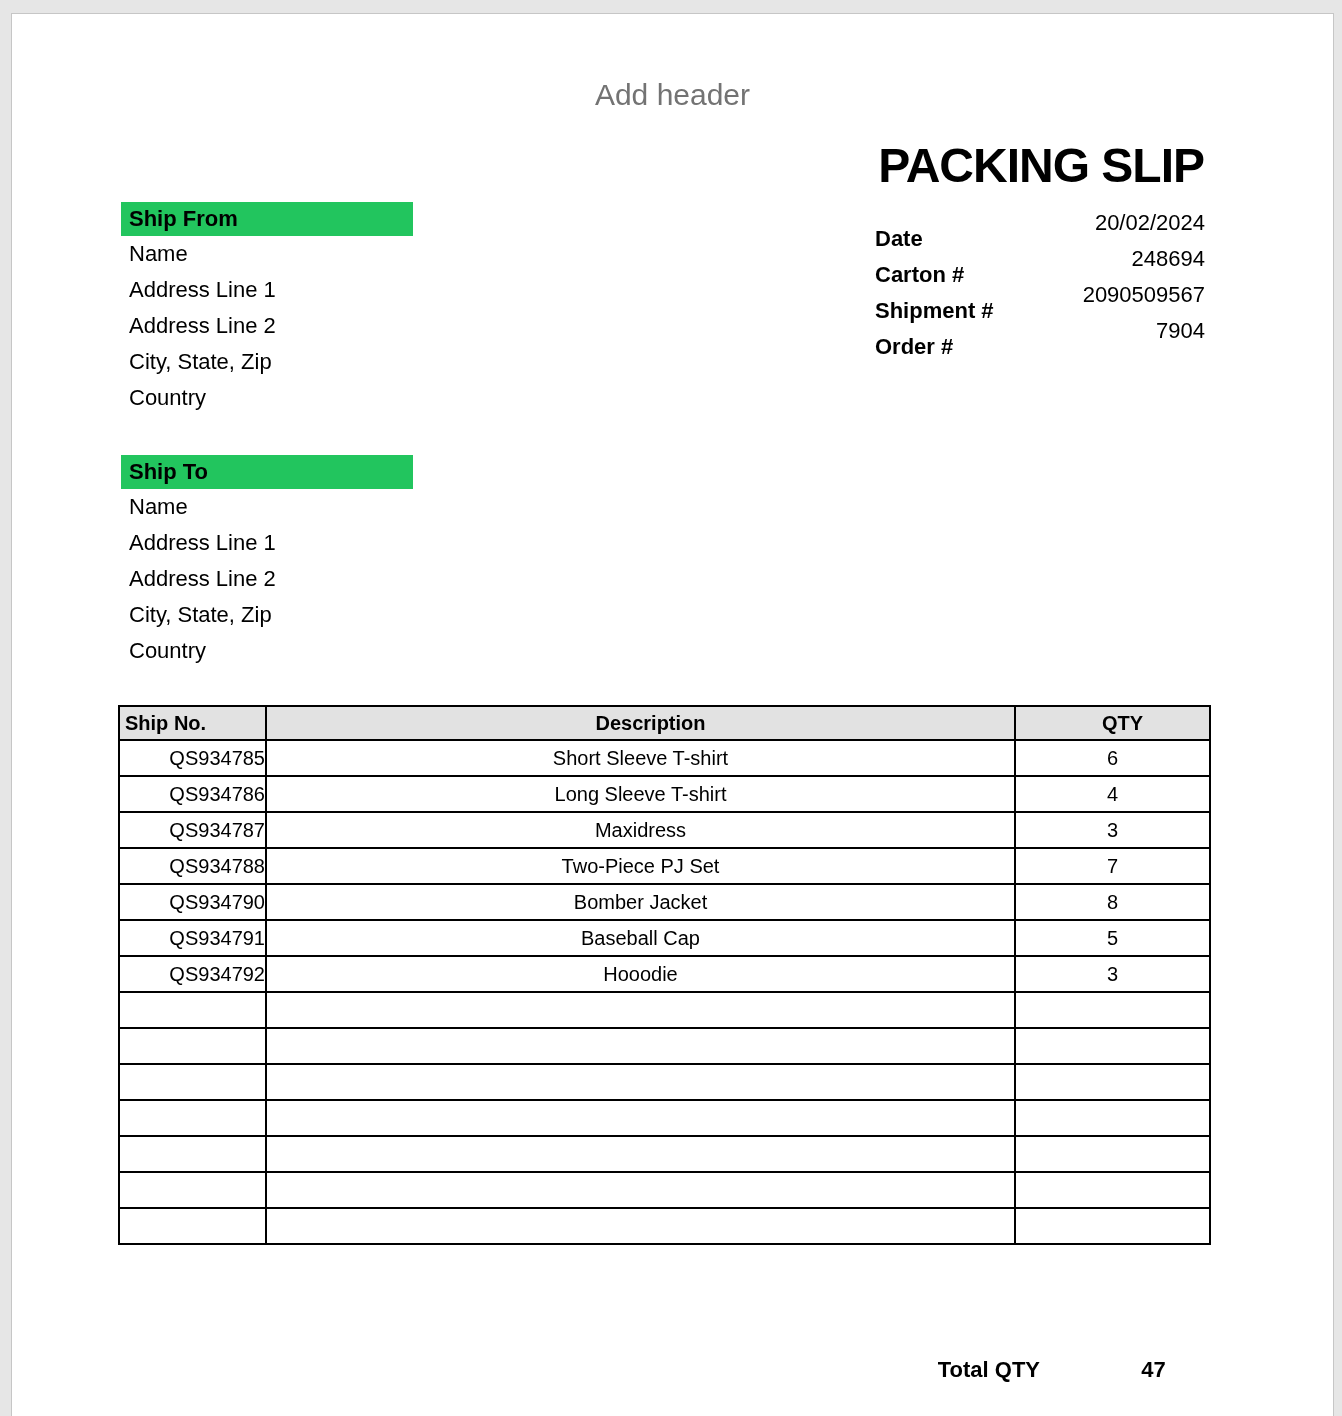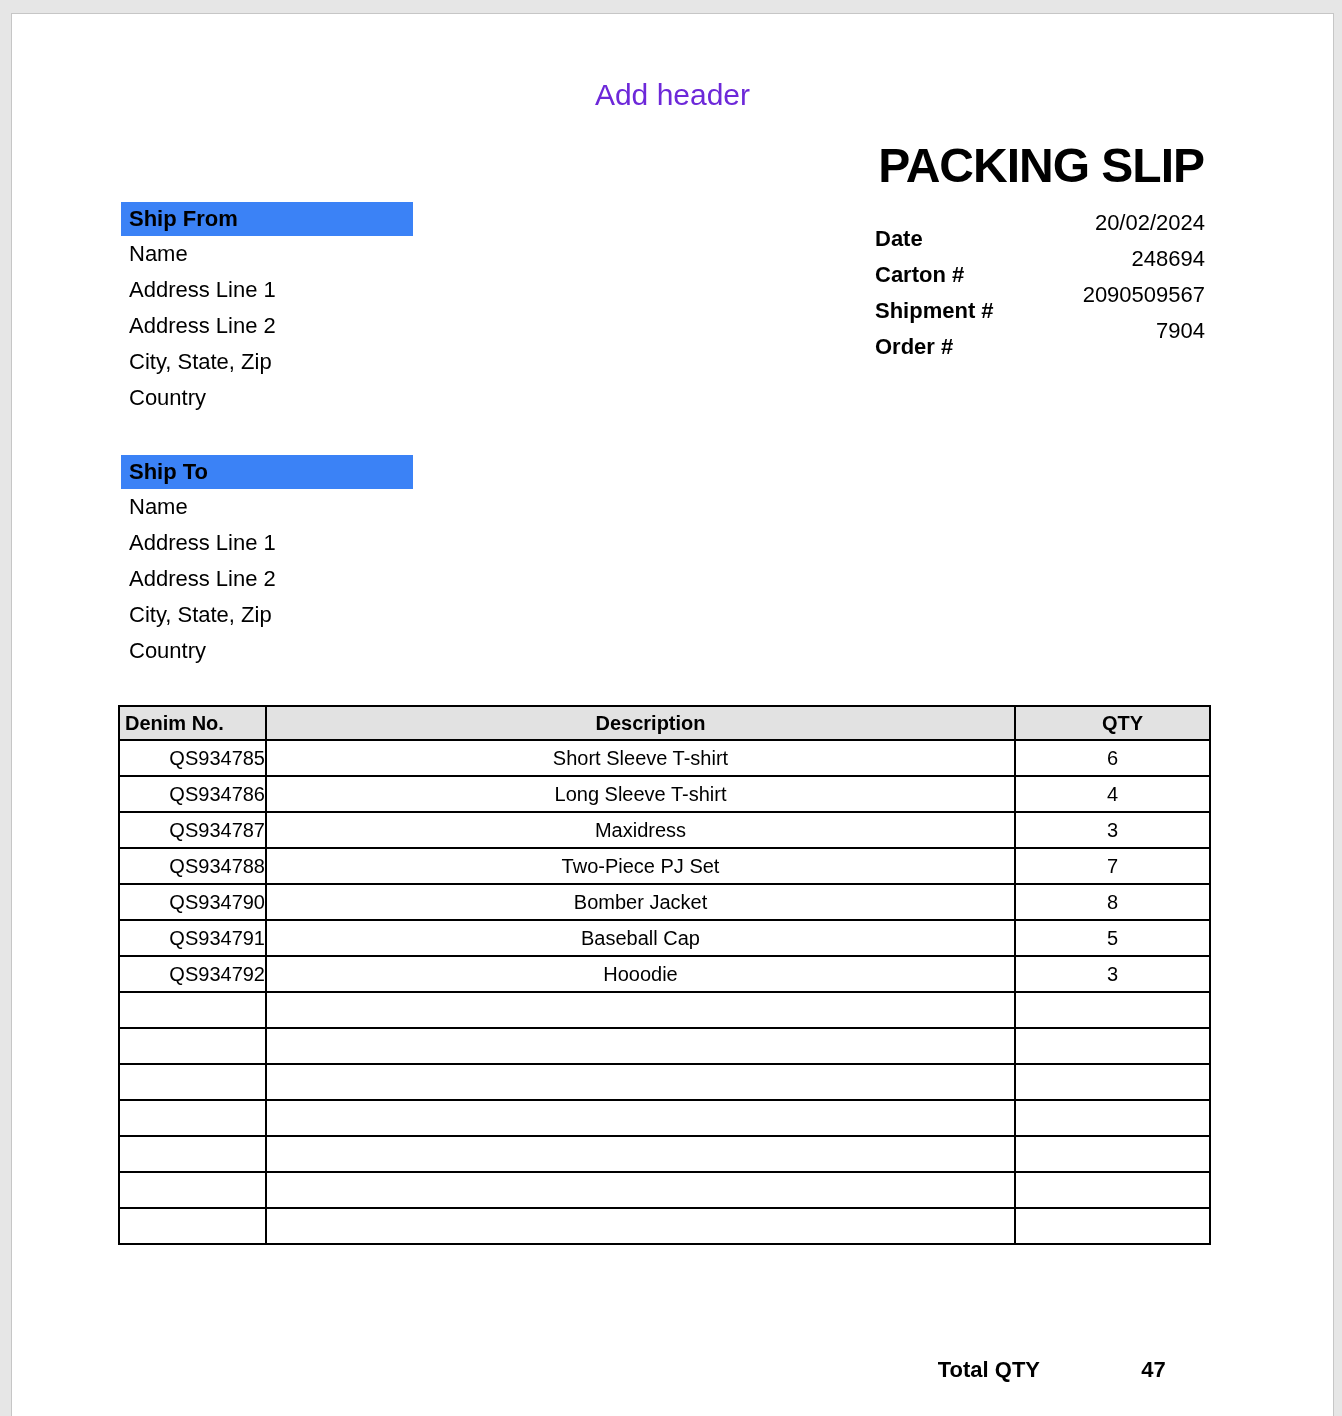--- a/index.html
+++ b/index.html
@@ -17,21 +17,21 @@
     width: 1323px; height: 1403px;
     background: #ffffff;
     border: 1px solid #c6c6c6;
     border-bottom: none;
   }
   .add-header {
     position: absolute;
     top: 64px; left: 0; right: 0;
     text-align: center;
     font-size: 30px;
-    color: #6d28d9;
+    color: #737373;
     cursor: pointer;
   }
   .doc-title {
     position: absolute;
     top: 124px; right: 129px;
     font-size: 48px;
     font-weight: 700;
     letter-spacing: -1px;
     white-space: nowrap;
   }
@@ -52,21 +52,21 @@
 
   .ship-block {
     position: absolute;
     left: 109px;
     width: 292px;
   }
   .ship-from { top: 188px; }
   .ship-to   { top: 441px; }
   .ship-header {
     height: 34px;
-    background: #3b82f6;
+    background: #22c55e;
     display: flex;
     align-items: center;
     padding-left: 8px;
     font-size: 22px;
     font-weight: 700;
   }
   .ship-line {
     height: 36px;
     display: flex;
     align-items: center;
@@ -187,21 +187,21 @@
   </div>
 
   <table class="items-table">
     <colgroup>
       <col style="width:147px">
       <col style="width:749px">
       <col style="width:195px">
     </colgroup>
     <thead>
       <tr>
-        <th class="col-item">Denim No.</th>
+        <th class="col-item">Ship No.</th>
         <th>Description</th>
         <th>QTY</th>
       </tr>
     </thead>
     <tbody>
 
         <tr class="item-row">
           <td class="cell-item">QS934785</td>
           <td>Short Sleeve T-shirt</td>
           <td>6</td>

